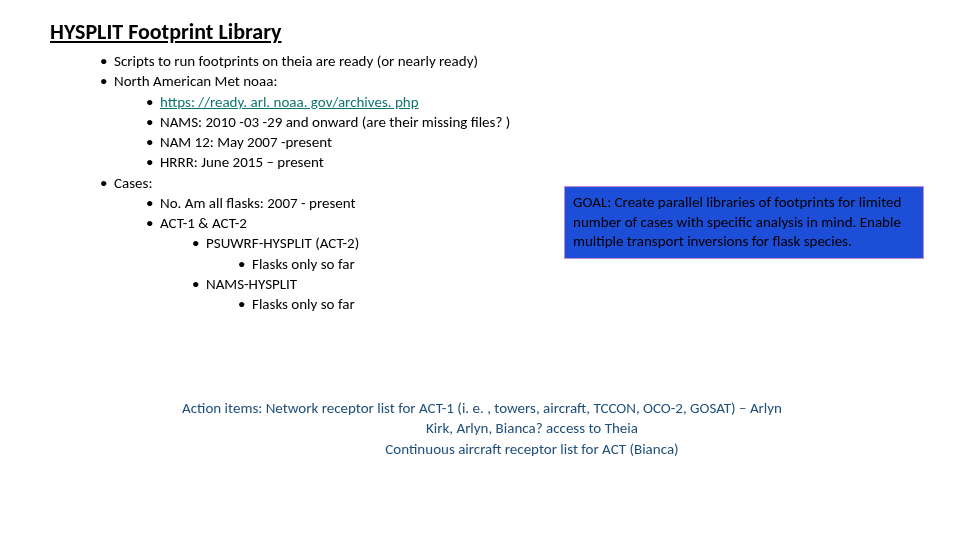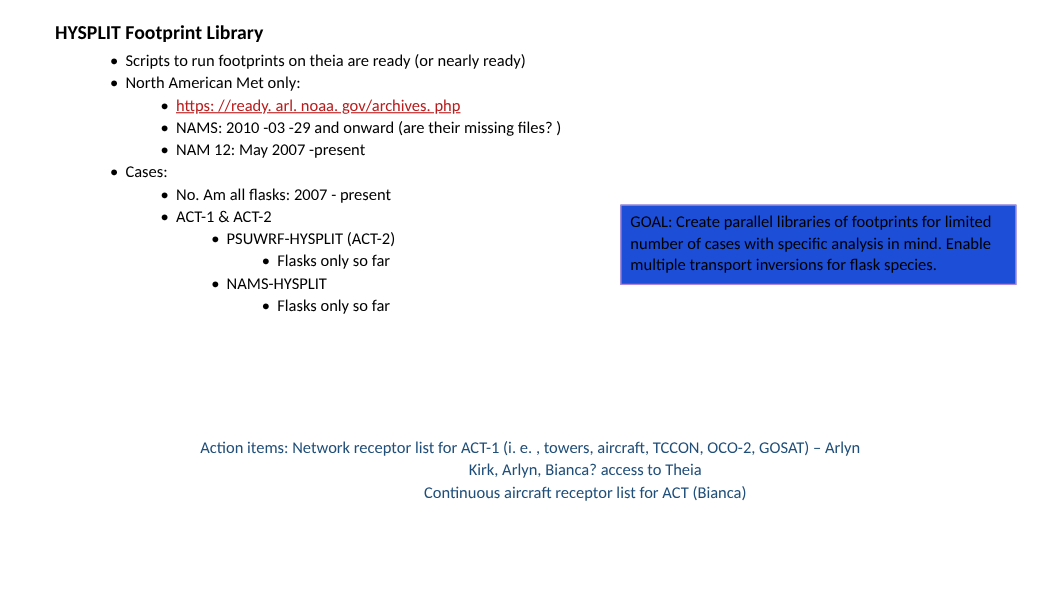--- a/index.html
+++ b/index.html
@@ -15,21 +15,22 @@
   }
   .slide {
     position: relative;
     width: 960px;
     height: 540px;
     box-sizing: border-box;
     padding: 18px 50px 0 50px;
   }
   .title {
     font-weight: 700;
-    font-size: 18px;
+    font-size: 22px;
+    text-decoration: underline;
     margin-bottom: 6px;
   }
   ul {
     list-style: none;
     margin: 0;
     padding: 0;
   }
   ul li {
     position: relative;
     padding-left: 18px;
@@ -39,21 +40,21 @@
     content: "•";
     position: absolute;
     left: 4px;
     top: 0;
   }
   .lvl1 { margin-left: 46px; }
   .lvl2 { margin-left: 92px; }
   .lvl3 { margin-left: 138px; }
   .lvl4 { margin-left: 184px; }
   .link {
-    color: #b91c1c;
+    color: #0f766e;
     text-decoration: underline;
   }
   .goal-box {
     position: absolute;
     top: 186px;
     right: 36px;
     width: 342px;
     border: 1.5px solid #c08bd4;
     padding: 6px 8px;
     font-size: 15px;
@@ -75,26 +76,27 @@
 </style>
 </head>
 <body>
 
 <div class="slide">
 
   <div class="title">HYSPLIT Footprint Library</div>
 
   <ul>
     <li class="lvl1">Scripts to run footprints on theia are ready (or nearly ready)</li>
-    <li class="lvl1">North American Met only:</li>
+    <li class="lvl1">North American Met noaa:</li>
     <li class="lvl2">
       <span class="link">https: //ready. arl. noaa. gov/archives. php</span>
     </li>
     <li class="lvl2">NAMS: 2010 -03 -29 and onward (are their missing files? )</li>
     <li class="lvl2">NAM 12: May 2007 -present</li>
+    <li class="lvl2">HRRR: June 2015 – present</li>
     <li class="lvl1">Cases:</li>
     <li class="lvl2">No. Am all flasks: 2007 - present</li>
     <li class="lvl2">ACT-1 &amp; ACT-2</li>
     <li class="lvl3">PSUWRF-HYSPLIT (ACT-2)</li>
     <li class="lvl4">Flasks only so far</li>
     <li class="lvl3">NAMS-HYSPLIT</li>
     <li class="lvl4">Flasks only so far</li>
   </ul>
 
   <div class="goal-box">GOAL:  Create parallel libraries of footprints for limited number of cases with specific analysis in mind.  Enable multiple transport inversions for flask species.</div>

